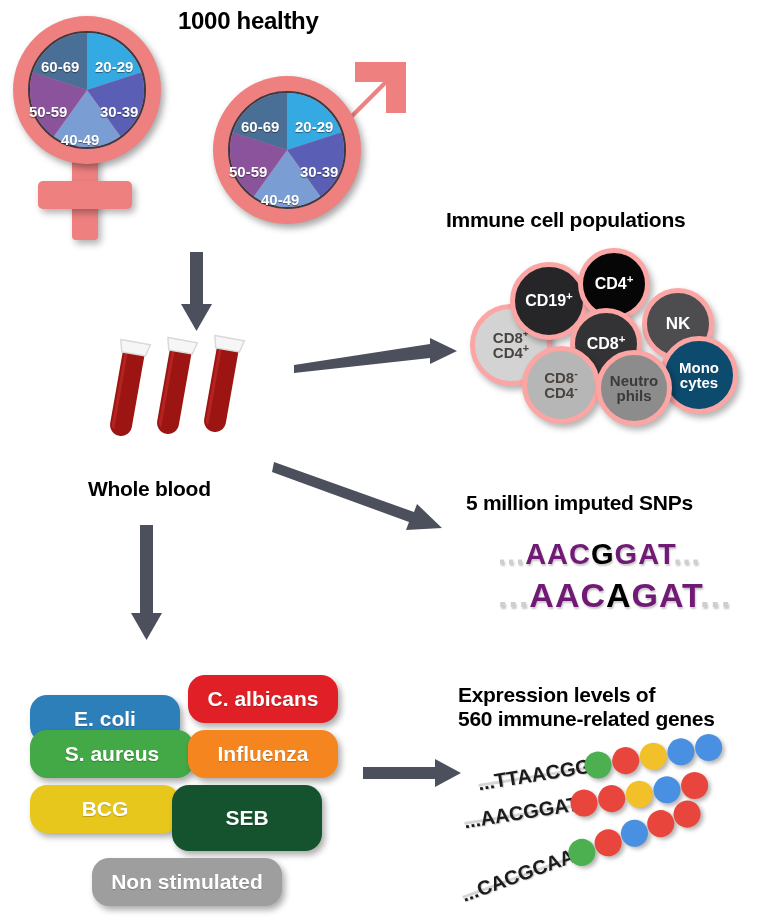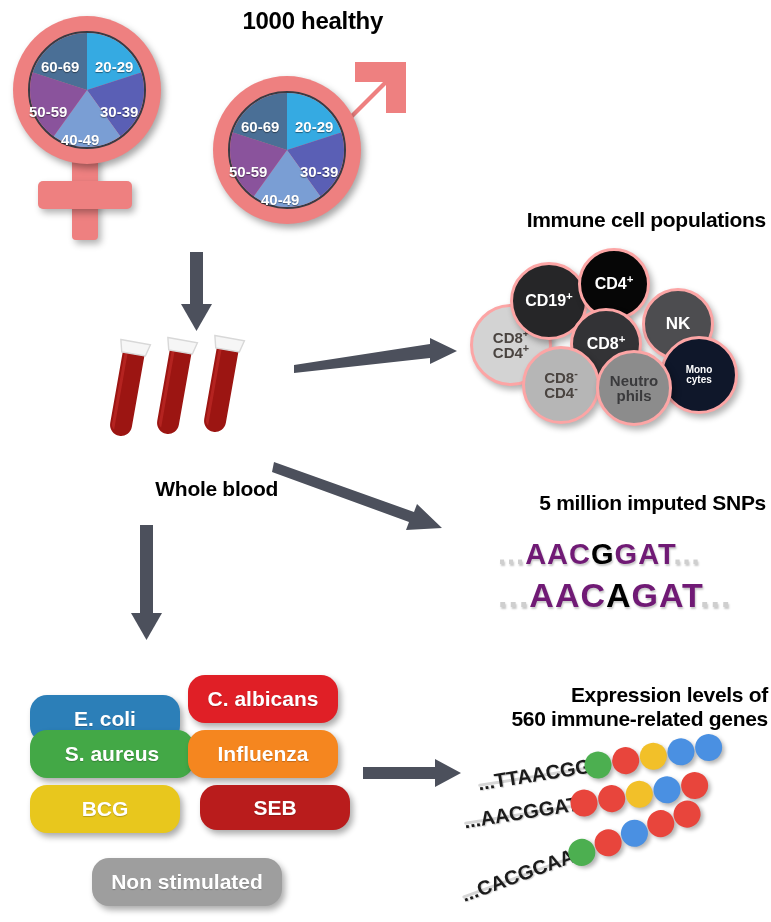--- a/index.html
+++ b/index.html
@@ -3,21 +3,21 @@
 <meta charset="utf-8">
 <style>
   html,body{margin:0;padding:0;background:#ffffff;}
   body{
     width:771px;height:922px;position:relative;overflow:hidden;
     font-family:"Liberation Sans","DejaVu Sans",sans-serif;
     -webkit-font-smoothing:antialiased;
   }
   .abs{position:absolute;}
   .hd{
-    font-weight:bold;color:#000;text-align:right;line-height:1.12;
+    font-weight:bold;color:#000;text-align:left;line-height:1.12;
     letter-spacing:-0.3px;
   }
 
   
   .sym-ring{
     position:absolute;border-radius:50%;
     background:#ee8080;
     box-shadow:3px 4px 7px rgba(0,0,0,.35);
   }
   .pie{
@@ -41,21 +41,21 @@
   .arrow svg{display:block;overflow:visible;}
 
   
   .tube{position:absolute;transform-origin:50% 0%;}
 
   
   .cell{
     position:absolute;border-radius:50%;
     display:flex;align-items:center;justify-content:center;
     text-align:center;font-weight:bold;line-height:1.02;
-    border:3px solid #fca5a5;box-sizing:border-box;
+    border:5px solid #fca5a5;box-sizing:border-box;
     box-shadow:3px 4px 6px rgba(0,0,0,.30);
   }
   .cell sup{font-size:.72em;vertical-align:super;line-height:0;}
 
   
   .snp-row{
     position:absolute;font-weight:bold;white-space:nowrap;
     color:#b8b8b8;letter-spacing:1px;
     text-shadow:1px 2px 2px rgba(0,0,0,.22);
   }
@@ -218,21 +218,21 @@
   <div class="cell" style="left:172px;top:46px;width:72px;height:72px;background:#4d4d50;color:#fff;font-size:17px;justify-content:center;">
     <span>NK</span>
   </div>
 
   <div class="cell" style="left:100px;top:66px;width:72px;height:72px;background:#333336;color:#fff;font-size:16px;">
     <span>
       <span>CD8</span><sup>+</sup>
     </span>
   </div>
 
-  <div class="cell" style="left:190px;top:94px;width:78px;height:78px;background:#0f172a;color:#fff;font-size:10px;">
+  <div class="cell" style="left:190px;top:94px;width:78px;height:78px;background:#0c4a6e;color:#fff;font-size:15px;">
     <span>
       <span>Mono</span><br><span>cytes</span>
     </span>
   </div>
 
   <div class="cell" style="left:52px;top:104px;width:78px;height:78px;background:#b6b6b6;color:#4a4440;font-size:15px;">
     <span>
       <span>CD8</span><sup>-</sup><br>
       <span>CD4</span><sup>-</sup>
     </span>
@@ -264,21 +264,21 @@
   </div>
   <div class="stim" style="left:0px;top:55px;width:164px;height:48px;background:#43a846;font-size:21px;">
     <span>S. aureus</span>
   </div>
   <div class="stim" style="left:158px;top:55px;width:150px;height:48px;background:#f5861f;font-size:21px;">
     <span>Influenza</span>
   </div>
   <div class="stim" style="left:0px;top:110px;width:150px;height:48px;background:#e8c71d;font-size:21px;">
     <span>BCG</span>
   </div>
-  <div class="stim" style="left:170px;top:110px;width:150px;height:45px;background:#b91c1c;font-size:21px;">
+  <div class="stim" style="left:142px;top:110px;width:150px;height:66px;background:#14532d;font-size:21px;">
     <span>SEB</span>
   </div>
   <div class="stim" style="left:62px;top:165px;width:190px;height:48px;background:#9e9e9e;font-size:21px;margin-top:18px;">
     <span>Non stimulated</span>
   </div>
 </div>
 
 <div class="abs arrow" style="left:363px;top:755px;">
   <svg width="105" height="40">
     <polygon points="0,12 72,12 72,4 98,18 72,32 72,24 0,24" fill="#4c505c"></polygon>

